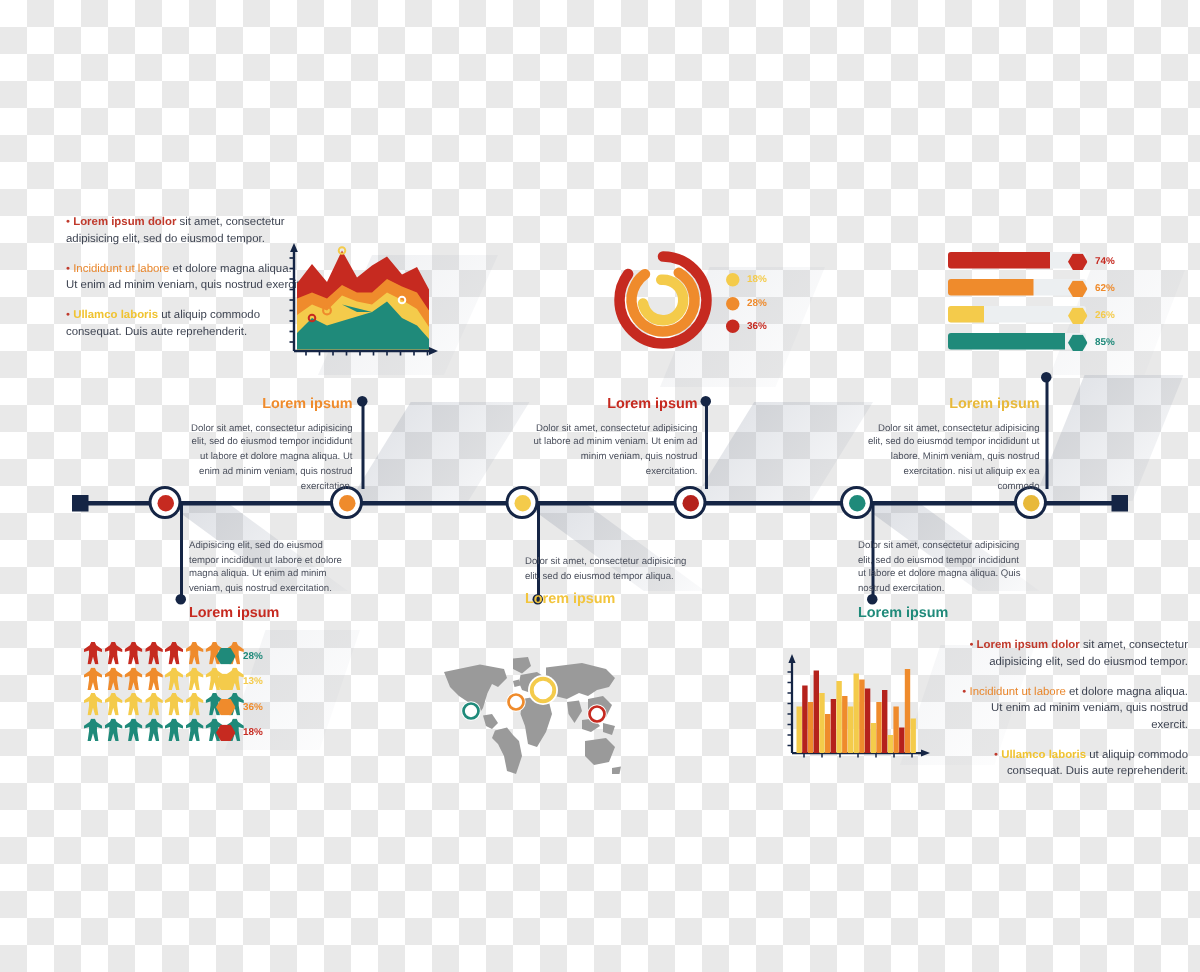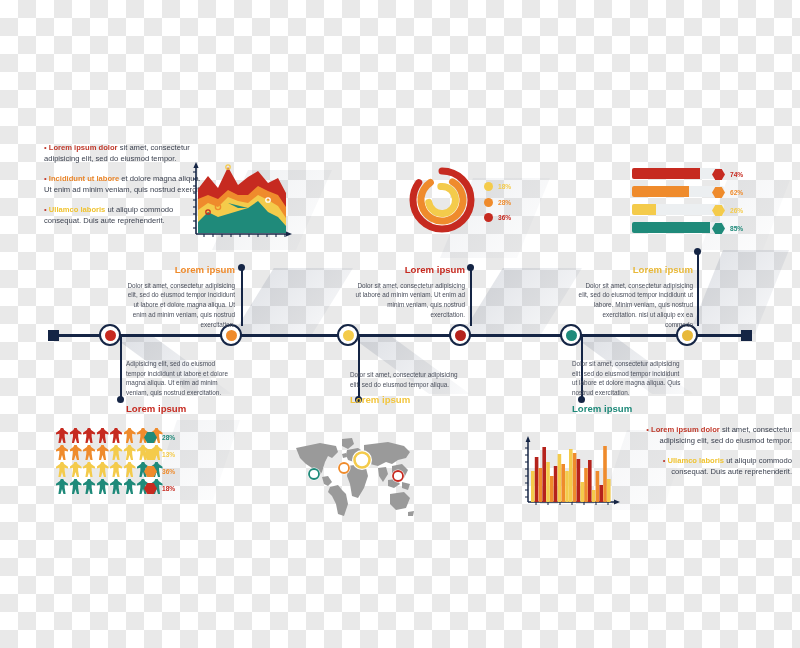--- a/index.html
+++ b/index.html
@@ -16,21 +16,21 @@
     background-position:0 0, 18px 18px;
   }
   .canvas { position:absolute; left:0; top:0; width:800px; height:648px; }
 
   
   .para { position:absolute; font-size:7.6px; line-height:1.45; color:#3c4250; }
   .bullet { color:#c0392b; }
   .para p { margin:0 0 9px 0; }
   .para p:last-child { margin-bottom:0; }
   .lead-red { color:#c0392b; font-weight:bold; }
-  .lead-orange { color:#e8852a; font-weight:bold; }
+  .lead-orange { color:#e8852a; font-weight:normal; }
   .lead-yellow { color:#f0c330; font-weight:bold; }
 
   
   #text-top-left { left:44px; top:142px; width:160px; text-align:left; }
   #text-bottom-right { left:640px; top:424px; width:152px; text-align:right; }
 
   
   .timeline-line {
     position:absolute; left:48px; top:334px; width:704px; height:3px;
     background:#152545;
@@ -117,20 +117,22 @@
       <span class="lead-red">Lorem ipsum dolor</span><span> sit amet, consectetur adipisicing elit, sed do eiusmod tempor.</span></p>
     <p><span class="bullet">•</span>
       <span class="lead-orange">Incididunt ut labore</span><span> et dolore magna aliqua. Ut enim ad minim veniam, quis nostrud exercit.</span></p>
     <p><span class="bullet">•</span>
       <span class="lead-yellow">Ullamco laboris</span><span> ut aliquip commodo consequat. Duis aute reprehenderit.</span></p>
   </div>
 
   <div class="para" id="text-bottom-right">
     <p><span class="bullet">•</span>
       <span class="lead-red">Lorem ipsum dolor</span><span> sit amet, consectetur adipisicing elit, sed do eiusmod tempor.</span></p>
+    <p><span class="bullet">•</span>
+      <span class="lead-orange">Incididunt ut labore</span><span> et dolore magna aliqua. Ut enim ad minim veniam, quis nostrud exercit.</span></p>
     <p><span class="bullet">•</span>
       <span class="lead-yellow">Ullamco laboris</span><span> ut aliquip commodo consequat. Duis aute reprehenderit.</span></p>
   </div>
 
   <div class="chart-box" id="area-chart" style="left:186px; top:160px; width:110px; height:88px;">
     <svg width="110" height="88" viewBox="0 0 110 88">
 
       <line x1="10" y1="6" x2="10" y2="74" stroke="#152545" stroke-width="1.6"></line>
       <polygon points="10,2 7.4,8 12.6,8" fill="#152545"></polygon>
       <line x1="10" y1="74" x2="102" y2="74" stroke="#152545" stroke-width="1.6"></line>

